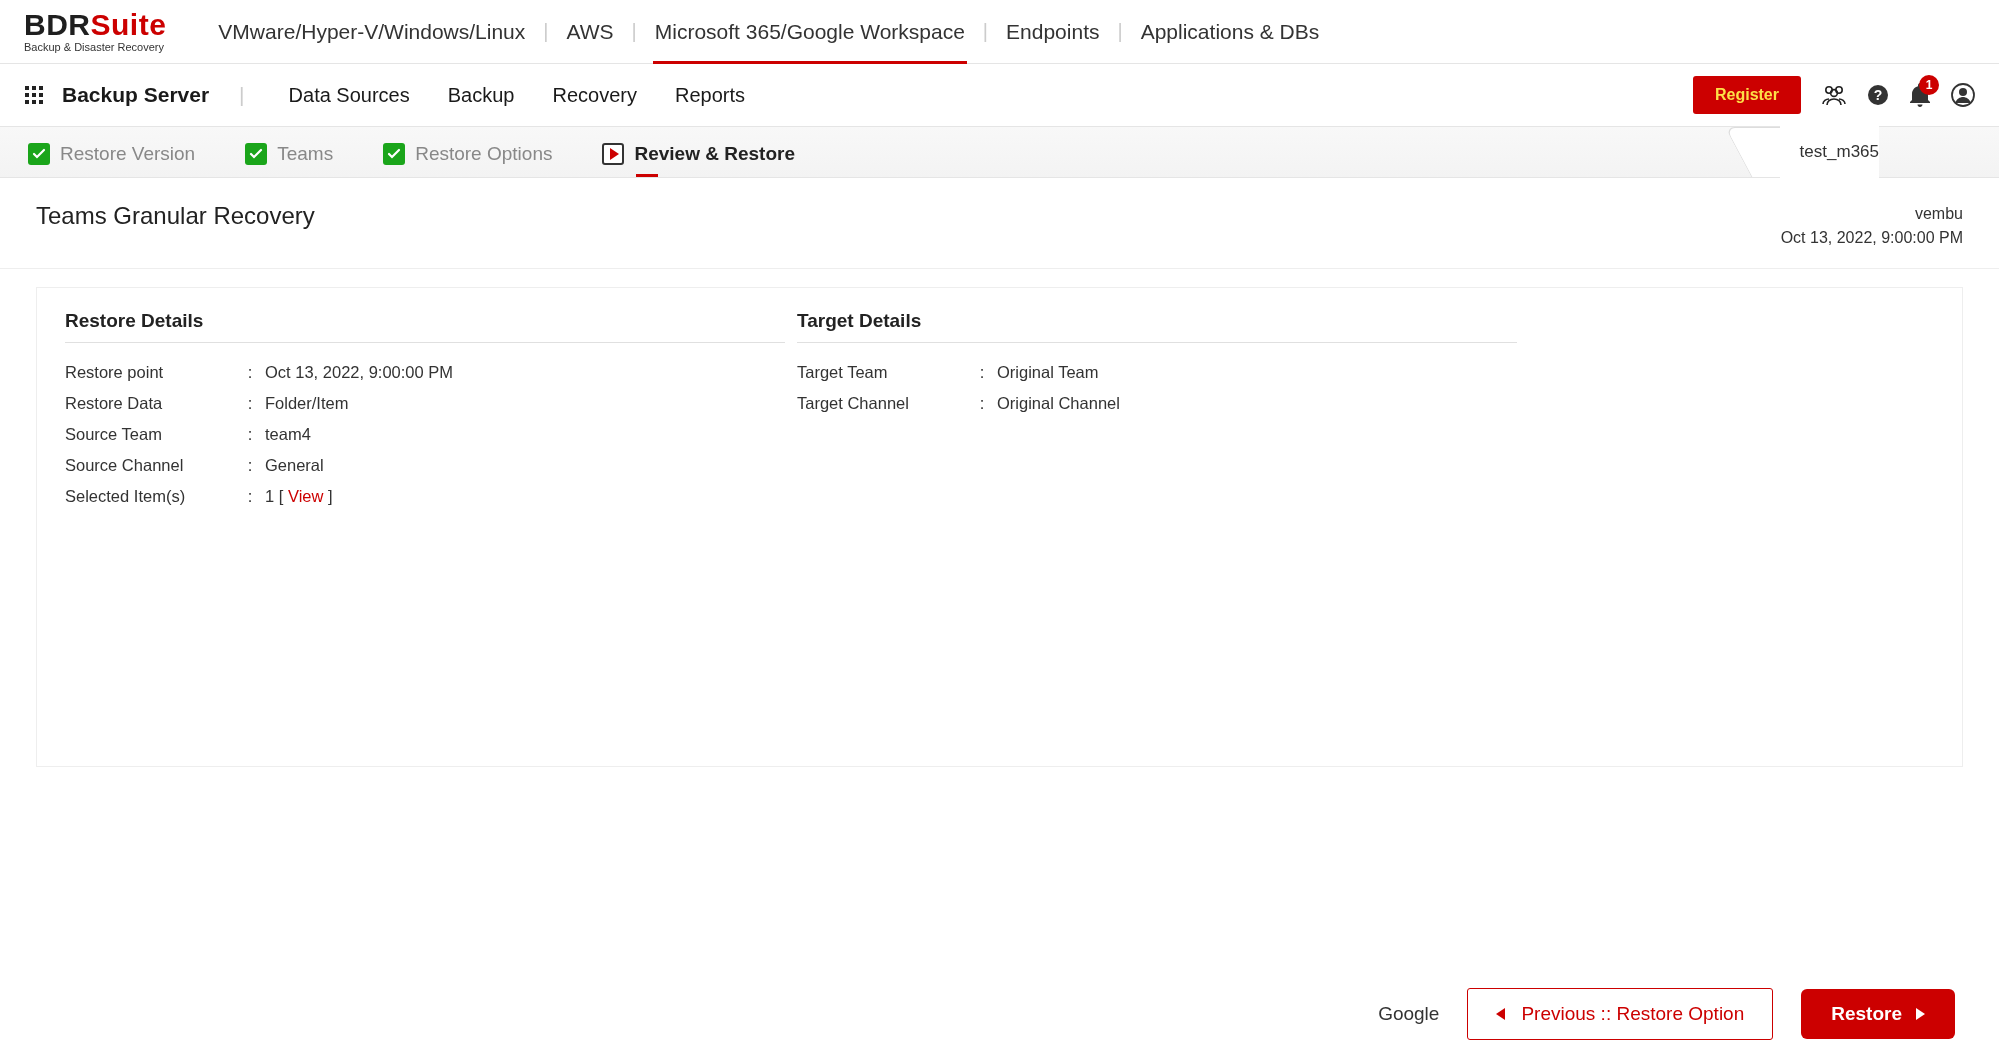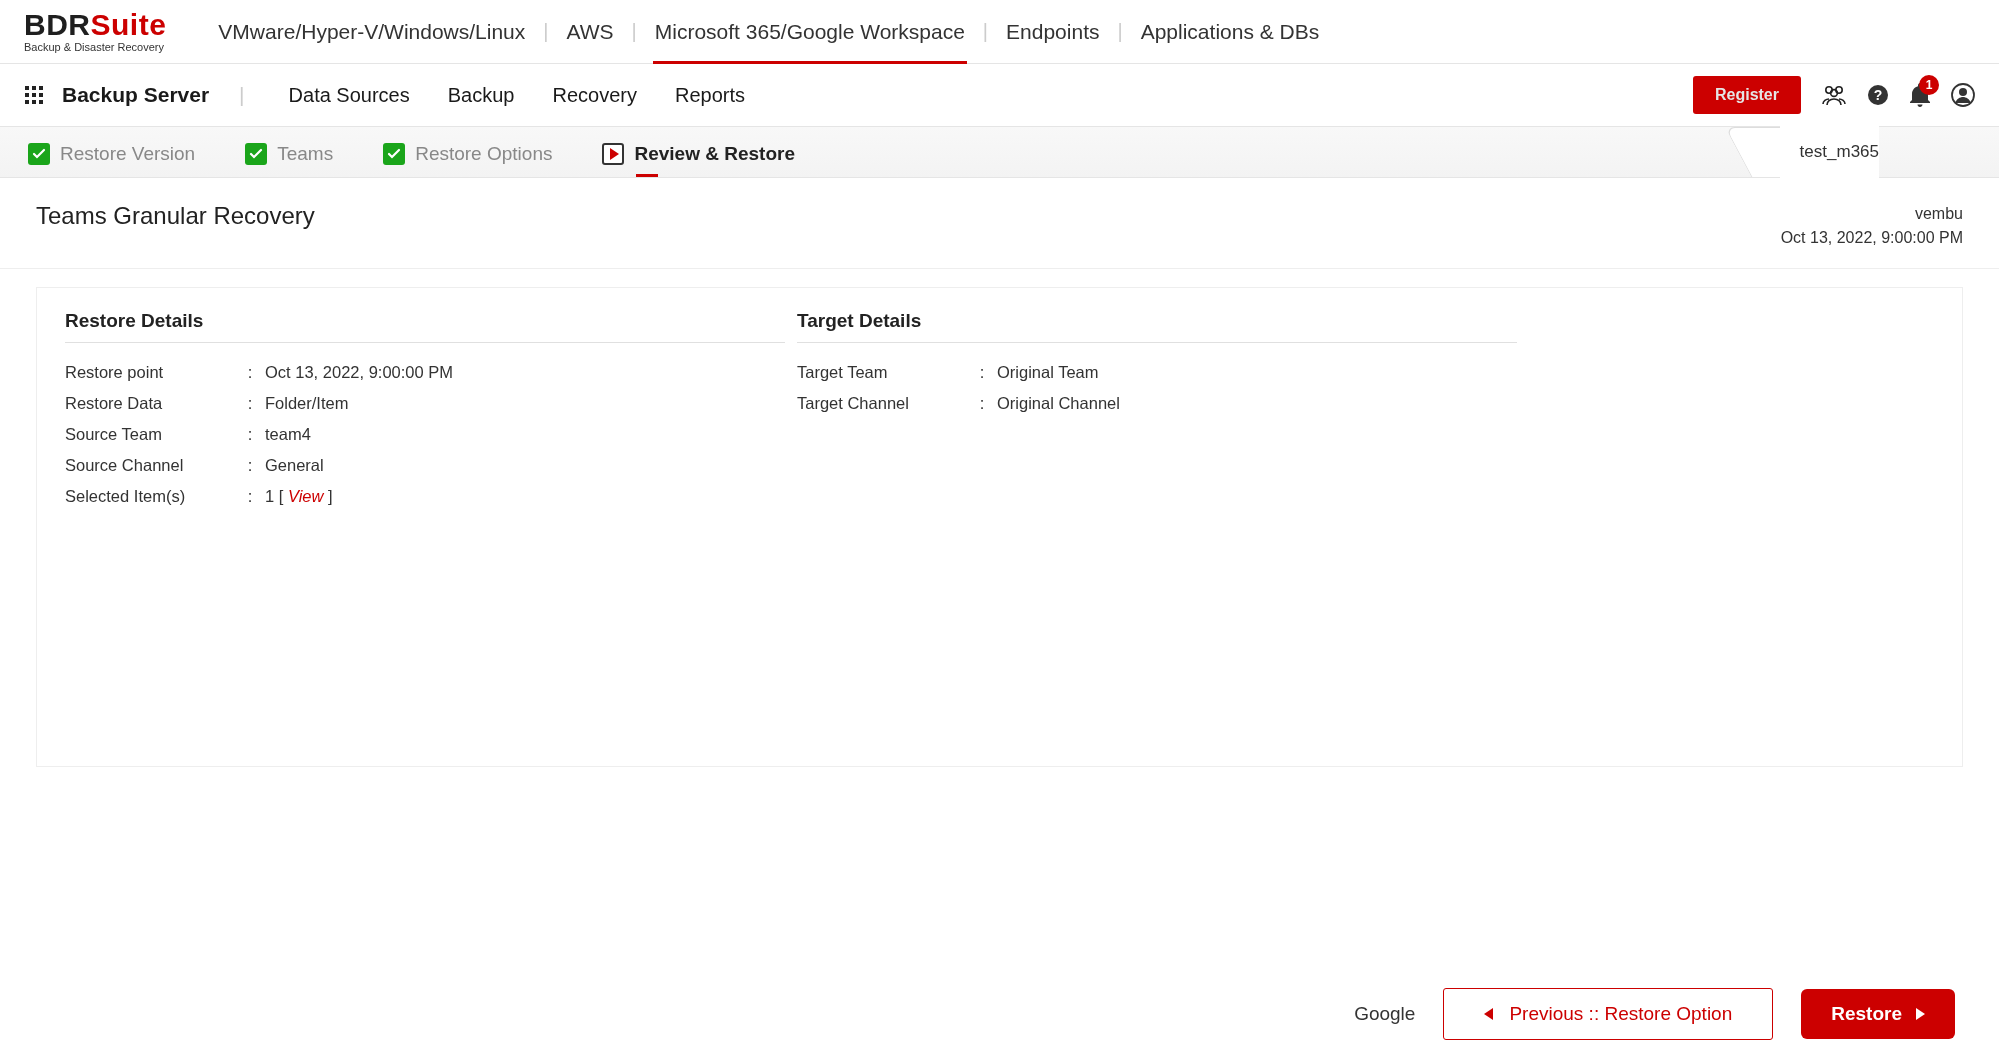--- a/index.html
+++ b/index.html
@@ -33,21 +33,21 @@
   .secondnav {
     display: flex; align-items: center; justify-content: space-between;
     padding: 12px 24px; border-bottom: 1px solid #e5e5e5;
   }
   .secondnav-left { display:flex; align-items:center; gap: 10px; font-size:21px; font-weight:600; color:#1a1a1a;}
   .secondnav-left .apps-icon { margin-right:8px; display:inline-flex;}
   .secondnav-left .sep2 { color:#ccc; padding:0 20px; font-weight:300;}
   .secondnav-left .link { font-weight:500; padding:0 14px; cursor:pointer; font-size:20px;}
   .secondnav-right { display:flex; align-items:center; gap: 20px;}
   .btn-register {
-    background:#cc0000; color:#e5e5e5; border:none; border-radius:3px;
+    background:#cc0000; color:#fde047; border:none; border-radius:3px;
     padding:10px 22px; font-size:16px; font-weight:600; cursor:pointer;
   }
   .icon-btn { cursor:pointer; display:inline-flex; align-items:center; justify-content:center; position:relative; color:#333;}
   .badge {
     position:absolute; top:-8px; right:-8px; background:#cc0000; color:#fff;
     border-radius:50%; width:20px; height:20px; font-size:12px; font-weight:700;
     display:flex; align-items:center; justify-content:center;
   }
 
   
@@ -97,32 +97,32 @@
   .columns { display:flex; gap:12px; }
   .col { width: 720px; }
   .col-title {
     font-size:19px; font-weight:600; color:#222;
     border-bottom:1px solid #e0e0e0; padding-bottom:10px; margin-bottom:14px;
   }
   .row { display:flex; align-items:center; padding:6px 0; font-size:16.5px; color:#333;}
   .row .label { width:170px; color:#333;}
   .row .colon { width:30px; text-align:center;}
   .row .value { }
-  .redlink { color:#cc0000; cursor:pointer;font-style:italic; }
+  .redlink { color:#cc0000; cursor:pointer; }
 
   
   .footer {
     position:fixed; left:0; right:0; bottom:0;
     display:flex; justify-content:flex-end; align-items:center;
     gap: 28px; padding: 24px 44px; background:#fff;
   }
   .cancel { font-size:19px; color:#333; cursor:pointer; }
   .btn-outline {
     border:1.5px solid #cc0000; color:#cc0000; background:#fff;
-    border-radius:3px; padding:14px 40px; font-size:19px; font-weight:500;
+    border-radius:3px; padding:14px 28px; font-size:19px; font-weight:500;
     display:flex; align-items:center; gap:16px; cursor:pointer;
   }
   .btn-primary-red {
     border:none; background:#cc0000; color:#fff;
     border-radius:6px; padding:14px 30px; font-size:19px; font-weight:600;
     display:flex; align-items:center; gap:14px; cursor:pointer;
   }
   .tri-left {
     width:0;height:0; border-right:9px solid #cc0000;
     border-top:6px solid transparent; border-bottom:6px solid transparent;

